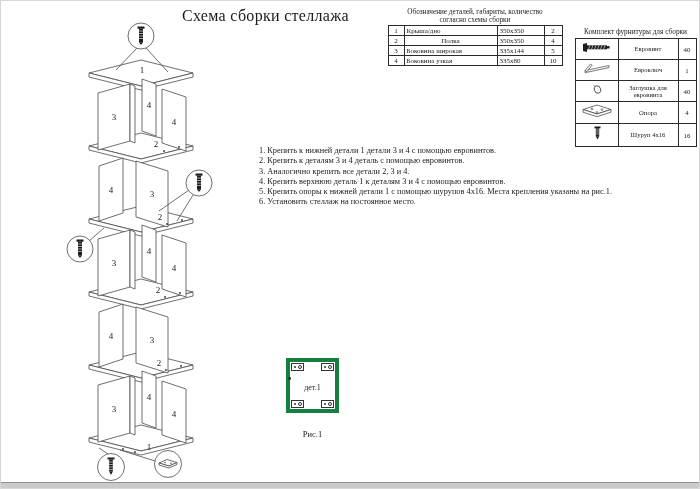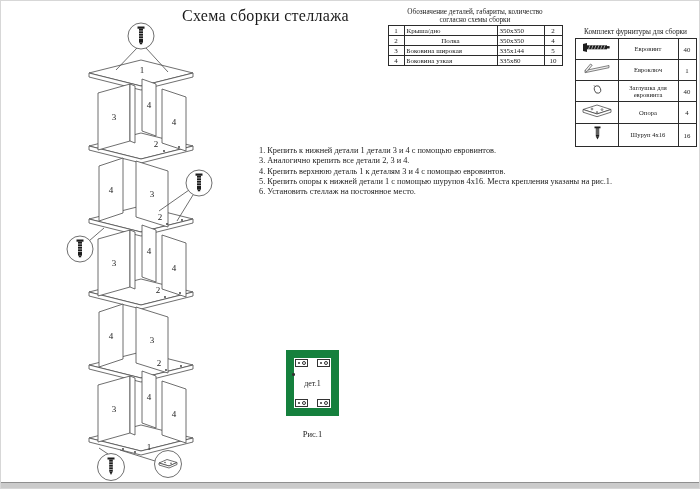--- a/index.html
+++ b/index.html
@@ -22,21 +22,21 @@
   .hw{left:571px;top:6px;width:127px;}
   .hw .hdr1{font-size:7.3px;text-align:center;margin-top:20px;}
   .hw table{margin:2px auto 0;}
   .hw td{border:1px solid #2b2b2b;padding:1px 2px;}
   .h-ic{width:38px;text-align:center;}
   .h-name{width:55px;font-size:6.6px;line-height:7.5px;text-align:center;}
   .h-qty{width:13px;font-size:6.8px;text-align:center;}
   
   .instr{left:258px;top:123px;width:410px;font-size:8.3px;line-height:10.25px;margin-top:22px;}
   
-  .figsq{left:285px;top:349px;width:53px;height:66px;border:8px solid #15803d;box-sizing:border-box;}
+  .figsq{left:285px;top:357px;width:53px;height:55px;border:4px solid #15803d;box-sizing:border-box;}
   .plate{position:absolute;width:13px;height:8px;border:1px solid #333;box-sizing:border-box;
          display:flex;align-items:center;gap:2px;padding-left:2px;}
   .p-tl{left:1px;top:1px;} .p-tr{right:1px;top:1px;} .p-bl{left:1px;bottom:1px;} .p-br{right:1px;bottom:1px;}
   .pdot{width:2px;height:2px;background:#333;border-radius:50%;}
   .pring{width:4px;height:4px;border:0.8px solid #333;border-radius:50%;box-sizing:border-box;}
   .figlabel{position:absolute;left:0;top:21px;width:100%;text-align:center;font-size:8px;}
   .figedge{position:absolute;left:-2px;top:15px;width:2.5px;height:2.5px;background:#333;border-radius:50%;}
   .figcap{left:285px;top:428px;width:53px;text-align:center;font-size:8.5px;}
   
   .diagram{left:0;top:0;width:700px;height:489px;}
@@ -316,20 +316,21 @@
           </td>
           <td class="h-name">Шуруп 4х16</td>
           <td class="h-qty">16</td>
         </tr>
       </tbody>
     </table>
   </div>
 
   <div class="abs instr">
     <div>1. Крепить к нижней детали 1 детали 3 и 4 с помощью евровинтов.</div>
+    <div>2. Крепить к деталям 3 и 4 деталь с помощью евровинтов.</div>
     <div>3. Аналогично крепить все детали 2, 3 и 4.</div>
     <div>4. Крепить верхнюю деталь 1 к деталям 3 и 4 с помощью евровинтов.</div>
     <div>5. Крепить опоры к нижней детали 1 с помощью шурупов 4х16. Места крепления указаны на рис.1.</div>
     <div>6. Установить стеллаж на постоянное место.</div>
   </div>
 
   <div class="abs figsq">
     <div class="plate p-tl">
         <span class="pdot"></span>
         <span class="pring"></span>

